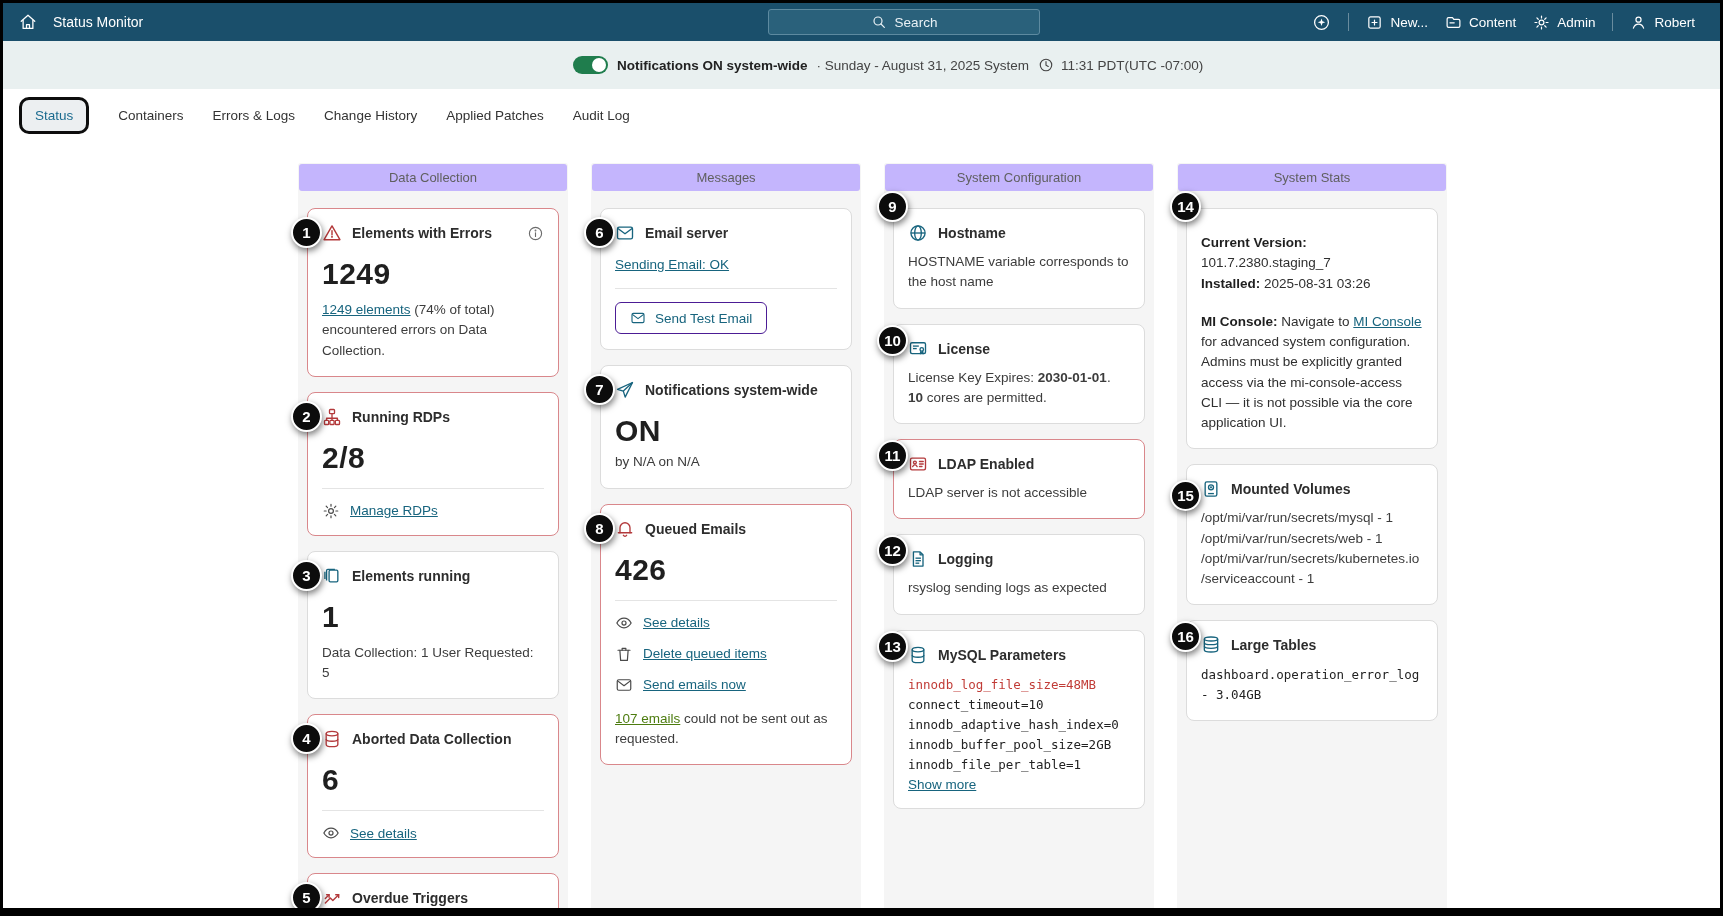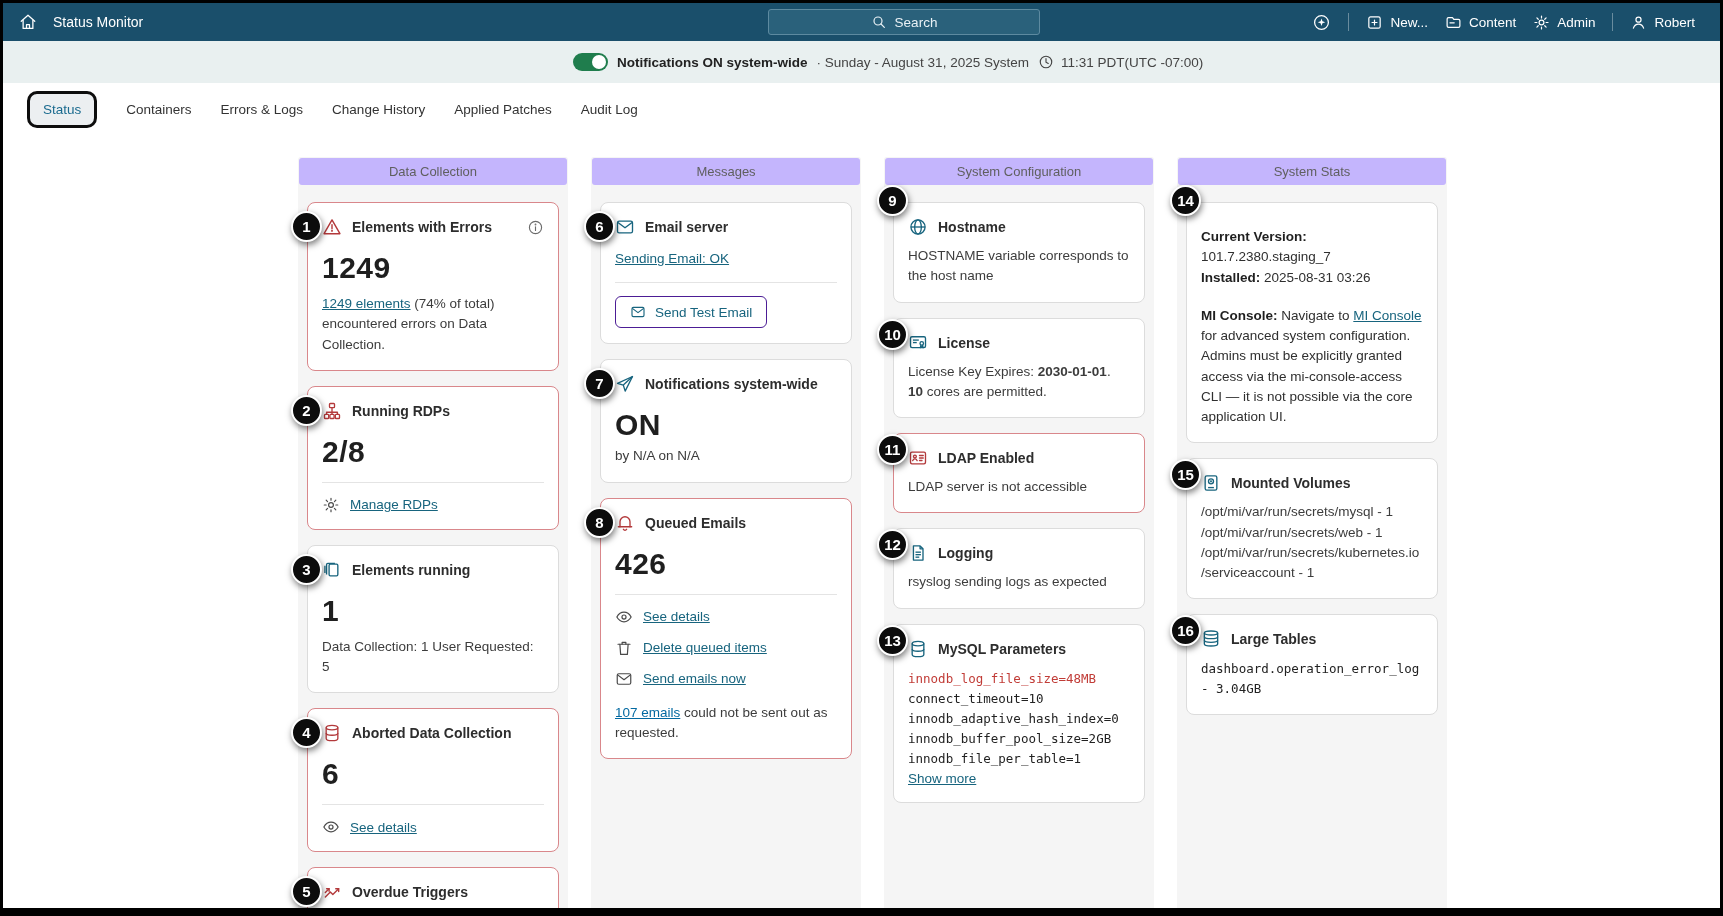--- a/index.html
+++ b/index.html
@@ -24,29 +24,29 @@
     position: absolute; left: 765px; top: 6px; width: 272px; height: 26px;
     background: #2a617b; border: 1px solid #5d8aa0; border-radius: 3px;
     display: flex; align-items: center; justify-content: center; gap: 8px;
     color: #e9f1f5; font-size: 13.5px; cursor: pointer;
   }
   .hdr-right { margin-left: auto; display: flex; align-items: center; gap: 17px; font-size: 13.5px; }
   .hdr-item { display: flex; align-items: center; gap: 7px; cursor: pointer; white-space: nowrap; }
   .vdiv { width: 1px; height: 18px; background: rgba(255,255,255,.35); }
   
   .notif-bar {
-    height: 42px; background: #e9f0f0; display: flex; align-items: center;
+    height: 48px; background: #e9f0f0; display: flex; align-items: center;
     padding-left: 570px; gap: 9px; font-size: 13.5px; color: #444;
   }
   .toggle { width: 35px; height: 18px; border-radius: 9px; background: #1f7d4d; position: relative; cursor: pointer; flex: none; }
   .toggle::after { content:""; position:absolute; right:2px; top:2px; width:14px; height:14px; border-radius:50%; background:#fff; }
   .notif-msg { font-weight: bold; color: #222; }
   .notif-time { display: flex; align-items: center; gap: 7px; }
   
-  .tab-row { background: #fff; display: flex; align-items: center; gap: 29px; padding: 12px 0 12px 24px; height: 52px; }
+  .tab-row { background: #fff; display: flex; align-items: center; gap: 29px; padding: 12px 0 12px 16px; height: 52px; }
   .tab { font-size: 13.5px; color: #333; cursor: pointer; white-space: nowrap; }
   .tab.active {
     color: #1b6b8f; border: 3px solid #0d0d0d; border-radius: 10px;
     padding: 8px 13px; background: #eceff1;
   }
   
   .board { display: flex; gap: 23px; margin: 22px 0 0 295px; }
   .col { width: 270px; min-height: 718px; background: #f5f5f5; border-radius: 3px; }
   .col-header {
     margin: 1px 1px 0; height: 27px; background: #c4b5fd; border-radius: 3px;
@@ -71,21 +71,21 @@
   .icon { flex: none; display: inline-flex; }
   .blue { color: #17647e; }
   .red  { color: #b3393b; }
   .gray { color: #4a4a4a; }
   .big { font-size: 30px; font-weight: bold; color: #1f1f1f; margin: 14px 0 4px; letter-spacing: .5px; }
   .desc { font-size: 13.5px; color: #3c3c3c; line-height: 1.5; margin-top: 9px; }
   .divider { border-top: 1px solid #e4e4e4; margin: 13px 0; }
   .action-row { display: flex; align-items: center; gap: 10px; font-size: 13.5px; margin-top: 2px; }
   .action-row + .action-row { margin-top: 13px; }
   a.link { color: #17647e; text-decoration: underline; cursor: pointer; }
-  a.redlink { color: #0369a1; text-decoration: underline; cursor: pointer; }
+  a.redlink { color: #4d7c0f; text-decoration: underline; cursor: pointer; }
   .btn-outline {
     display: inline-flex; align-items: center; gap: 9px;
     border: 1px solid #4c1d95; color: #17647e; background: #fff;
     border-radius: 6px; padding: 7px 14px; font-size: 13.5px; cursor: pointer;
     font-family: "Liberation Sans", sans-serif;
   }
   .code { font-family: "DejaVu Sans Mono", monospace; font-size: 12.5px; line-height: 1.6; color: #222; margin-top: 10px; }
   .code .alert-line { color: #c13c37; }
   .stat-p { font-size: 13.5px; line-height: 1.5; color: #2f2f2f; }
   .stat-p + .stat-p { margin-top: 18px; }
@@ -512,21 +512,21 @@
         <p class="stat-p">
           <b>Current Version:</b><span> 101.7.2380.staging_7</span><br>
           <b>Installed:</b><span> 2025-08-31 03:26</span>
         </p>
         <p class="stat-p">
           <b>MI Console:</b><span> Navigate to </span><a class="link">MI Console</a><span> for advanced system configuration. Admins must be explicitly granted access via the mi-console-access CLI — it is not possible via the core application UI.</span>
         </p>
       </div>
 
       <div class="card">
-        <span class="badge" style="top:0;">15</span>
+        <span class="badge" style="top:15px;">15</span>
         <div class="title-row">
           <span class="icon blue">
             <svg width="20" height="20" viewBox="0 0 24 24" fill="none" stroke="currentColor" stroke-width="1.6" stroke-linejoin="round">
                 <rect x="5" y="3.5" width="14" height="17" rx="2"></rect>
                 <circle cx="12" cy="10" r="3"></circle>
                 <circle cx="12" cy="10" r="0.5" fill="currentColor"></circle>
                 <line x1="8.5" y1="17.5" x2="15.5" y2="17.5"></line>
               </svg>
           </span>
           <span>Mounted Volumes</span>

